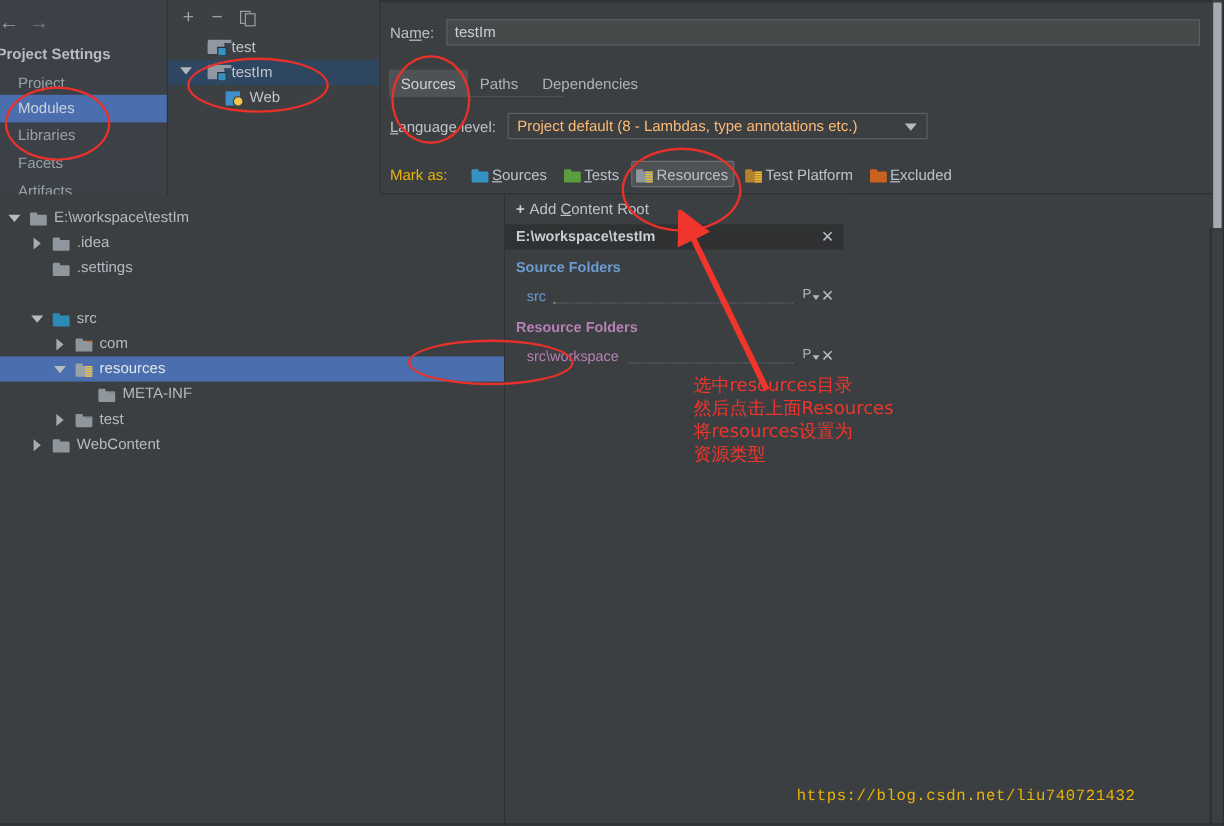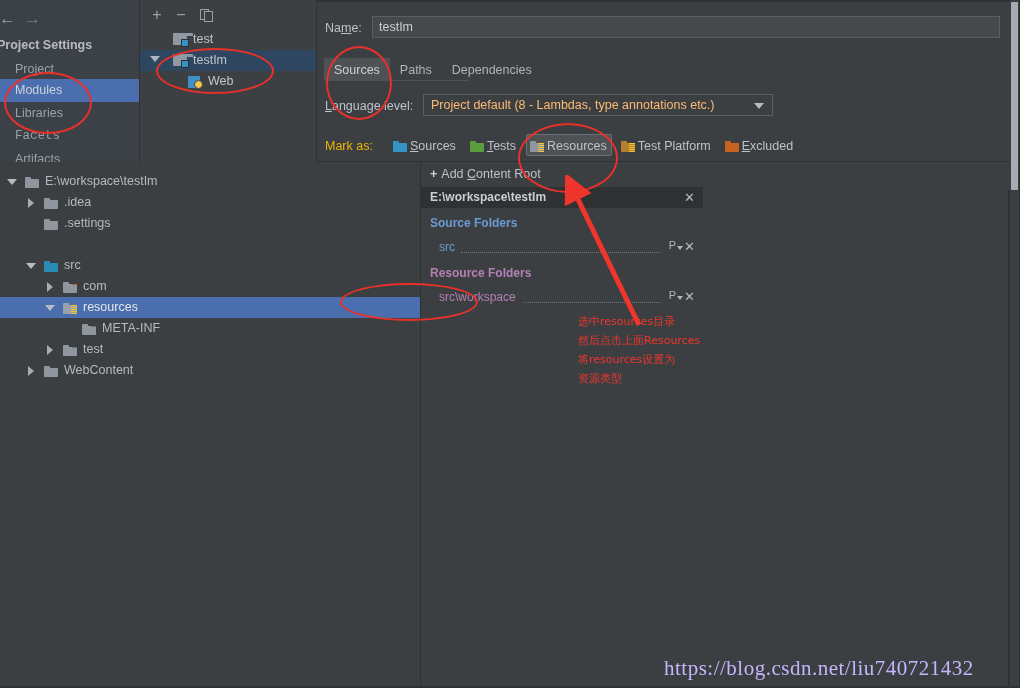--- a/index.html
+++ b/index.html
@@ -325,29 +325,29 @@
     background: #2e3135;
   }
 
   
   .annot-ellipse {
     position: absolute; border: 2px solid #e8312a; border-radius: 50%;
     pointer-events: none;
   }
   #annot-text {
     position: absolute; left: 578px; top: 312px;
-    color: #f0352c; font-size: 11px; line-height: 19px;
+    color: #f0352c; font-size: 15px; line-height: 19px;
     font-family: "DejaVu Sans", sans-serif;
     white-space: nowrap; pointer-events: none;
   }
   #annot-arrow { position: absolute; left: 540px; top: 175px; width: 120px; height: 155px; pointer-events: none; }
   #watermark {
     position: absolute; left: 664px; top: 656px;
-    color: #c4b5fd; font-size: 21px;
-    font-family: Liberation Serif, serif;
+    color: #eab308; font-size: 13px;
+    font-family: Liberation Mono, monospace;
     letter-spacing: 0.5px; white-space: nowrap; pointer-events: none;
   }
   #bottom-seam {
     position: absolute; left: 0; top: 686px; width: 1020px; height: 2px;
     background: #2e3135;
   }
 </style>
 </head>
 <body>
 
@@ -356,21 +356,21 @@
   <div id="sidebar">
     <div id="sidebar-navbar">
       <span class="nav-arrow back">←</span>
       <span class="nav-arrow fwd">→</span>
     </div>
 
     <div class="side-group" style="top:38px;left:-3px;">Project Settings</div>
     <div class="side-item" style="top:58px;">Project</div>
     <div class="side-item selected" style="top:79px;">Modules</div>
     <div class="side-item" style="top:102px;">Libraries</div>
-    <div class="side-item" style="top:125px;font-family:Liberation Mono, monospace;">Facets</div>
+    <div class="side-item" style="top:125px;">Facets</div>
     <div class="side-item" style="top:148px;">Artifacts</div>
 
     <div class="side-group" style="top:172px;left:-5px;">Platform Settings</div>
     <div class="side-item" style="top:190px;">SDKs</div>
     <div class="side-item" style="top:213px;">Global Libraries</div>
 
     <div id="side-divider"></div>
     <div class="side-item" style="top:255px;">Problems</div>
   </div>
   <div id="sidebar-right-edge"></div>

